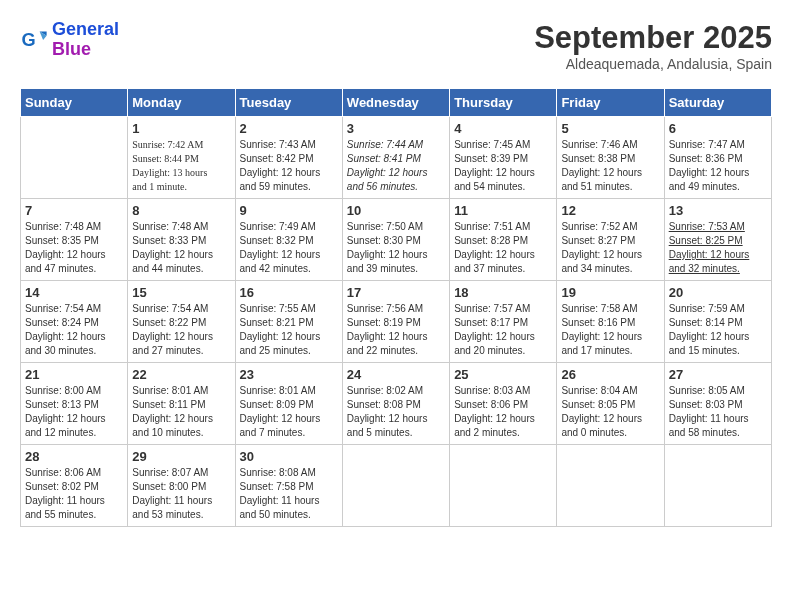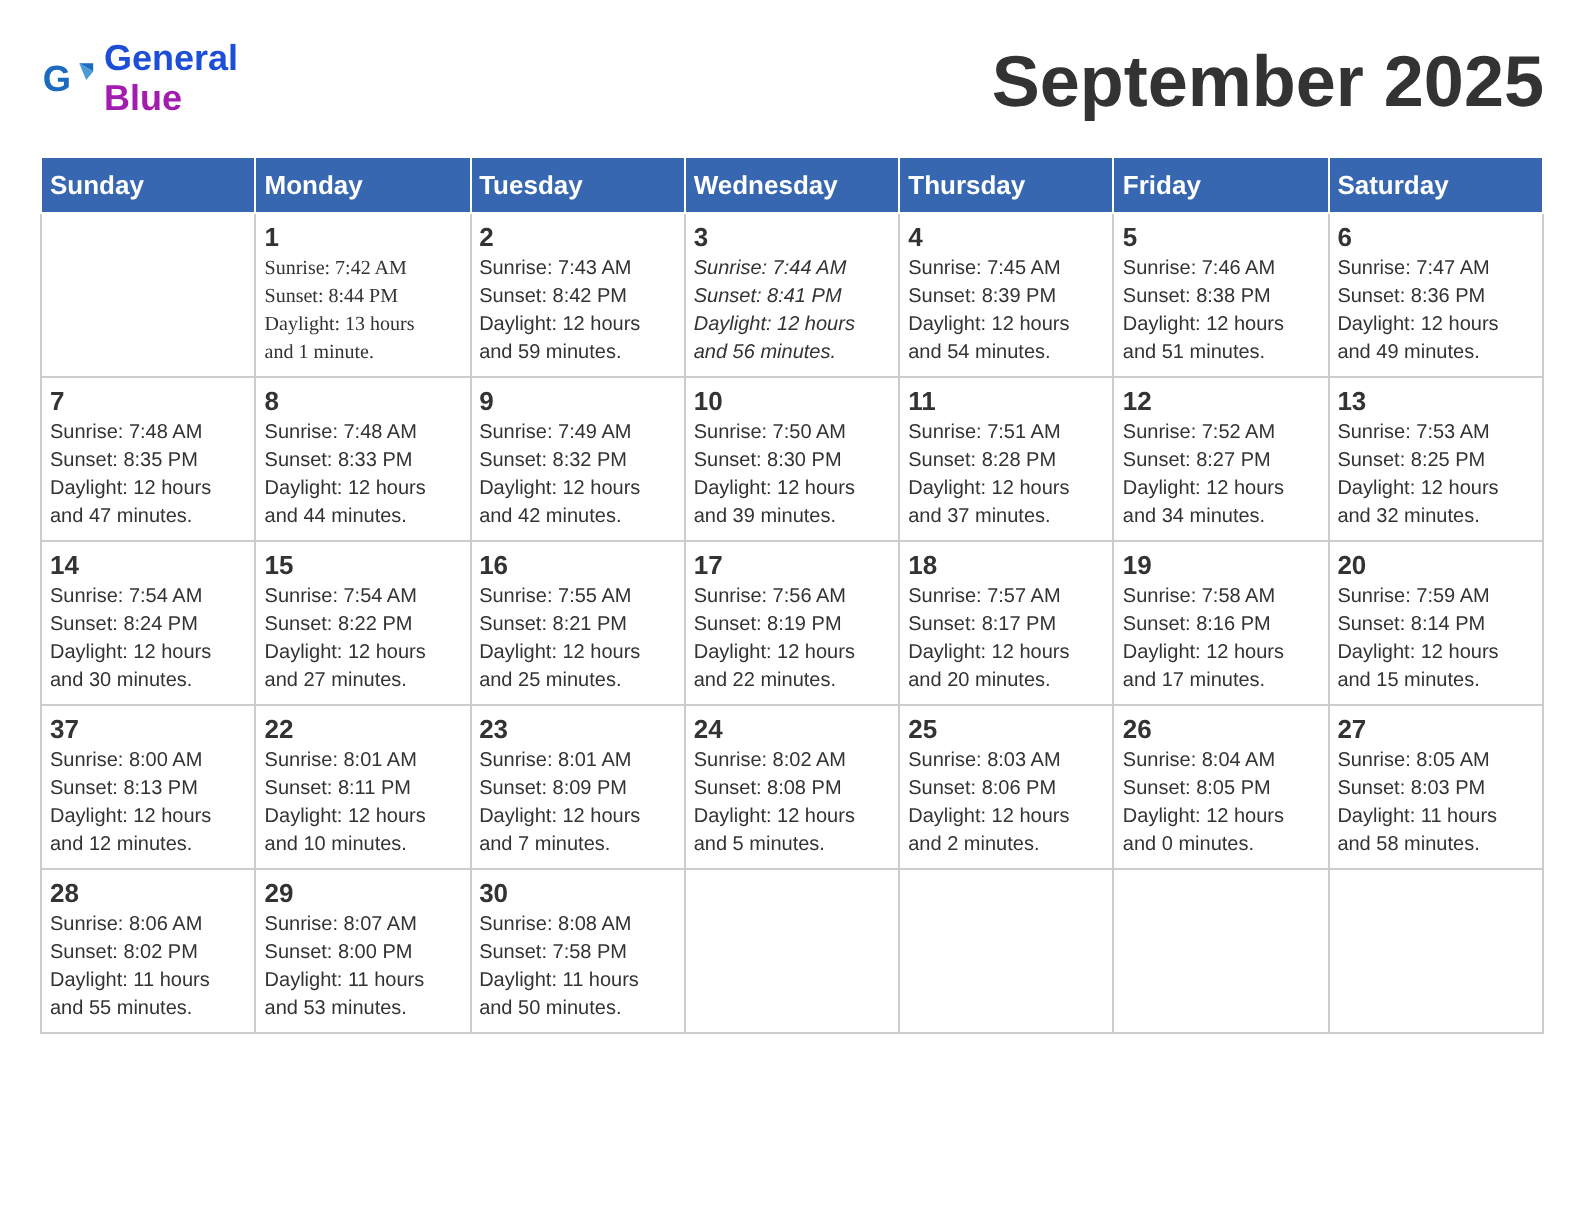--- a/index.html
+++ b/index.html
@@ -31,21 +31,21 @@
     .logo-blue { color: #a21caf; }
     .logo-icon {
       width: 28px;
       height: 28px;
       margin-right: 4px;
     }
     .title-block {
       text-align: right;
     }
     .month-title {
-      font-size: 36px;
+      font-size: 31px;
       font-weight: bold;
       color: #333;
       margin-left: 12px;
     }
     .location {
       font-size: 14px;
       color: #555;
     }
     .calendar {
       width: 100%;
@@ -91,20 +91,21 @@
       <polygon points="28,8 38,14 38,8" fill="#1a6abf"></polygon>
       <polygon points="28,8 38,14 33,20" fill="#4a9ad4"></polygon>
     </svg>
     <div class="logo-text">
       <span class="logo-general">General</span>
       <span class="logo-blue">Blue</span>
     </div>
   </div>
   <div class="title-block">
     <div class="month-title">September 2025</div>
+    <div class="location">Aldeaquemada, Andalusia, Spain</div>
   </div>
 </div>
 
 <table class="calendar">
   <thead>
     <tr>
     <th>Sunday</th>
         <th>Monday</th>
         <th>Tuesday</th>
         <th>Wednesday</th>
@@ -197,21 +198,21 @@
         </td>
         <td>
           <span class="day-num">12</span>
           <div class="day-info" style="white-space: pre-line;">Sunrise: 7:52 AM
 Sunset: 8:27 PM
 Daylight: 12 hours
 and 34 minutes.</div>
         </td>
         <td>
           <span class="day-num">13</span>
-          <div class="day-info" style="white-space: pre-line;">Sunrise: 7:53 AM
+          <div class="day-info" style="white-space: pre-line; text-decoration: underline;">Sunrise: 7:53 AM
 Sunset: 8:25 PM
 Daylight: 12 hours
 and 32 minutes.</div>
         </td>
       </tr>
       <tr>
         <td>
           <span class="day-num">14</span>
           <div class="day-info" style="white-space: pre-line;">Sunrise: 7:54 AM
 Sunset: 8:24 PM
@@ -256,21 +257,21 @@
         <td>
           <span class="day-num">20</span>
           <div class="day-info" style="white-space: pre-line;">Sunrise: 7:59 AM
 Sunset: 8:14 PM
 Daylight: 12 hours
 and 15 minutes.</div>
         </td>
       </tr>
       <tr>
         <td>
-          <span class="day-num">37</span>
+          <span class="day-num">21</span>
           <div class="day-info" style="white-space: pre-line;">Sunrise: 8:00 AM
 Sunset: 8:13 PM
 Daylight: 12 hours
 and 12 minutes.</div>
         </td>
         <td>
           <span class="day-num">22</span>
           <div class="day-info" style="white-space: pre-line;">Sunrise: 8:01 AM
 Sunset: 8:11 PM
 Daylight: 12 hours

